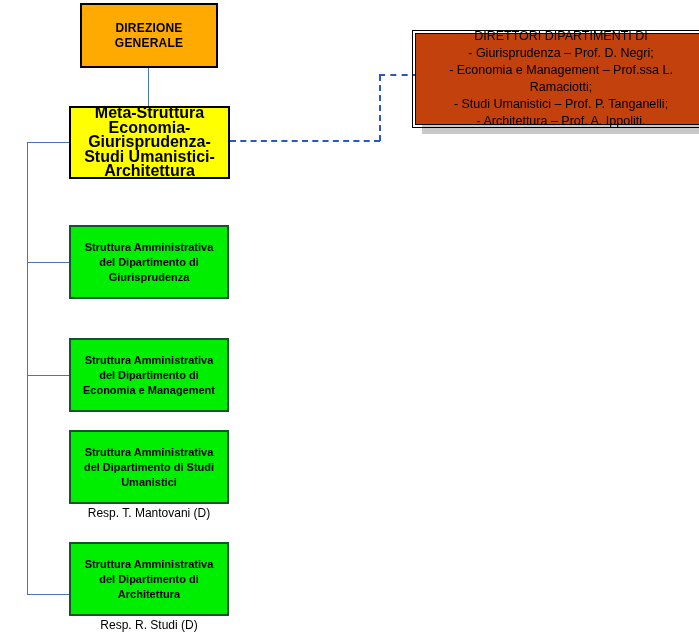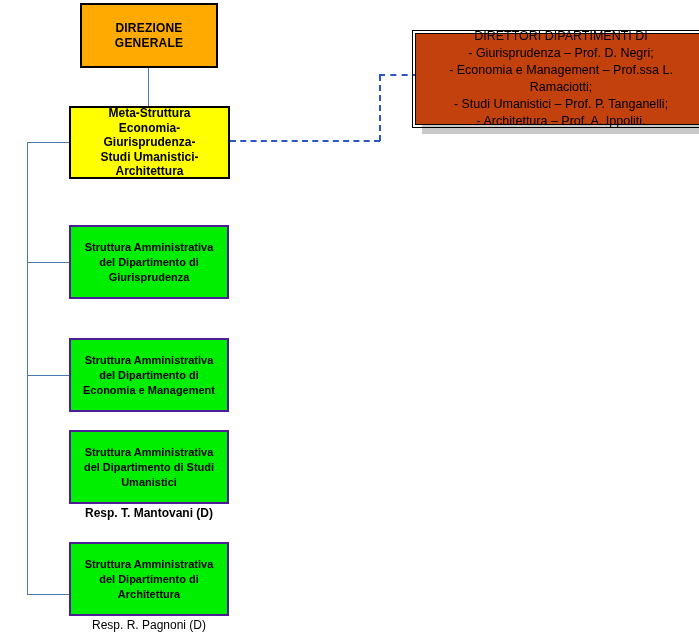--- a/index.html
+++ b/index.html
@@ -35,26 +35,26 @@
     border: 2px solid #000000;
     font-weight: bold;
     font-size: 12px;
     line-height: 15px;
     letter-spacing: 0.2px;
   }
   .box-yellow {
     background: #ffff00;
     border: 2px solid #000000;
     font-weight: bold;
-    font-size: 12px;
+    font-size: 16px;
     line-height: 14.5px;
   }
   .box-green {
     background: #00ee00;
-    border: 2px solid #4c1d95;
+    border: 2px solid #14532d;
     font-weight: bold;
     font-size: 11px;
     line-height: 15px;
   }
   .box-lightgreen {
     background: #c2410c;
     border: 1px solid #000000;
     outline: 1px solid #000000;
     outline-offset: 2px;
     font-size: 12.5px;
@@ -146,22 +146,22 @@
 del Dipartimento di
 Economia e Management</span>
   </div>
   <div class="caption" style="left:45px; top:414px; width:160px;"></div>
 
   <div class="box box-green" style="left:45px; top:430px; width:160px; height:74px;">
     <span class="inner-text">Struttura Amministrativa
 del Dipartimento di Studi
 Umanistici</span>
   </div>
-  <div class="caption" style="left:45px; top:506px; width:160px;font-weight:bold;">Resp. T. Mantovani (D)</div>
+  <div class="caption" style="left:45px; top:506px; width:160px;">Resp. T. Mantovani (D)</div>
 
   <div class="box box-green" style="left:45px; top:542px; width:160px; height:74px;">
     <span class="inner-text">Struttura Amministrativa
 del Dipartimento di
 Architettura</span>
   </div>
-  <div class="caption" style="left:45px; top:618px; width:160px;">Resp. R. Pagnoni (D)</div>
+  <div class="caption" style="left:45px; top:618px; width:160px;">Resp. R. Studi (D)</div>
 
 </div>
 
 </body></html>

